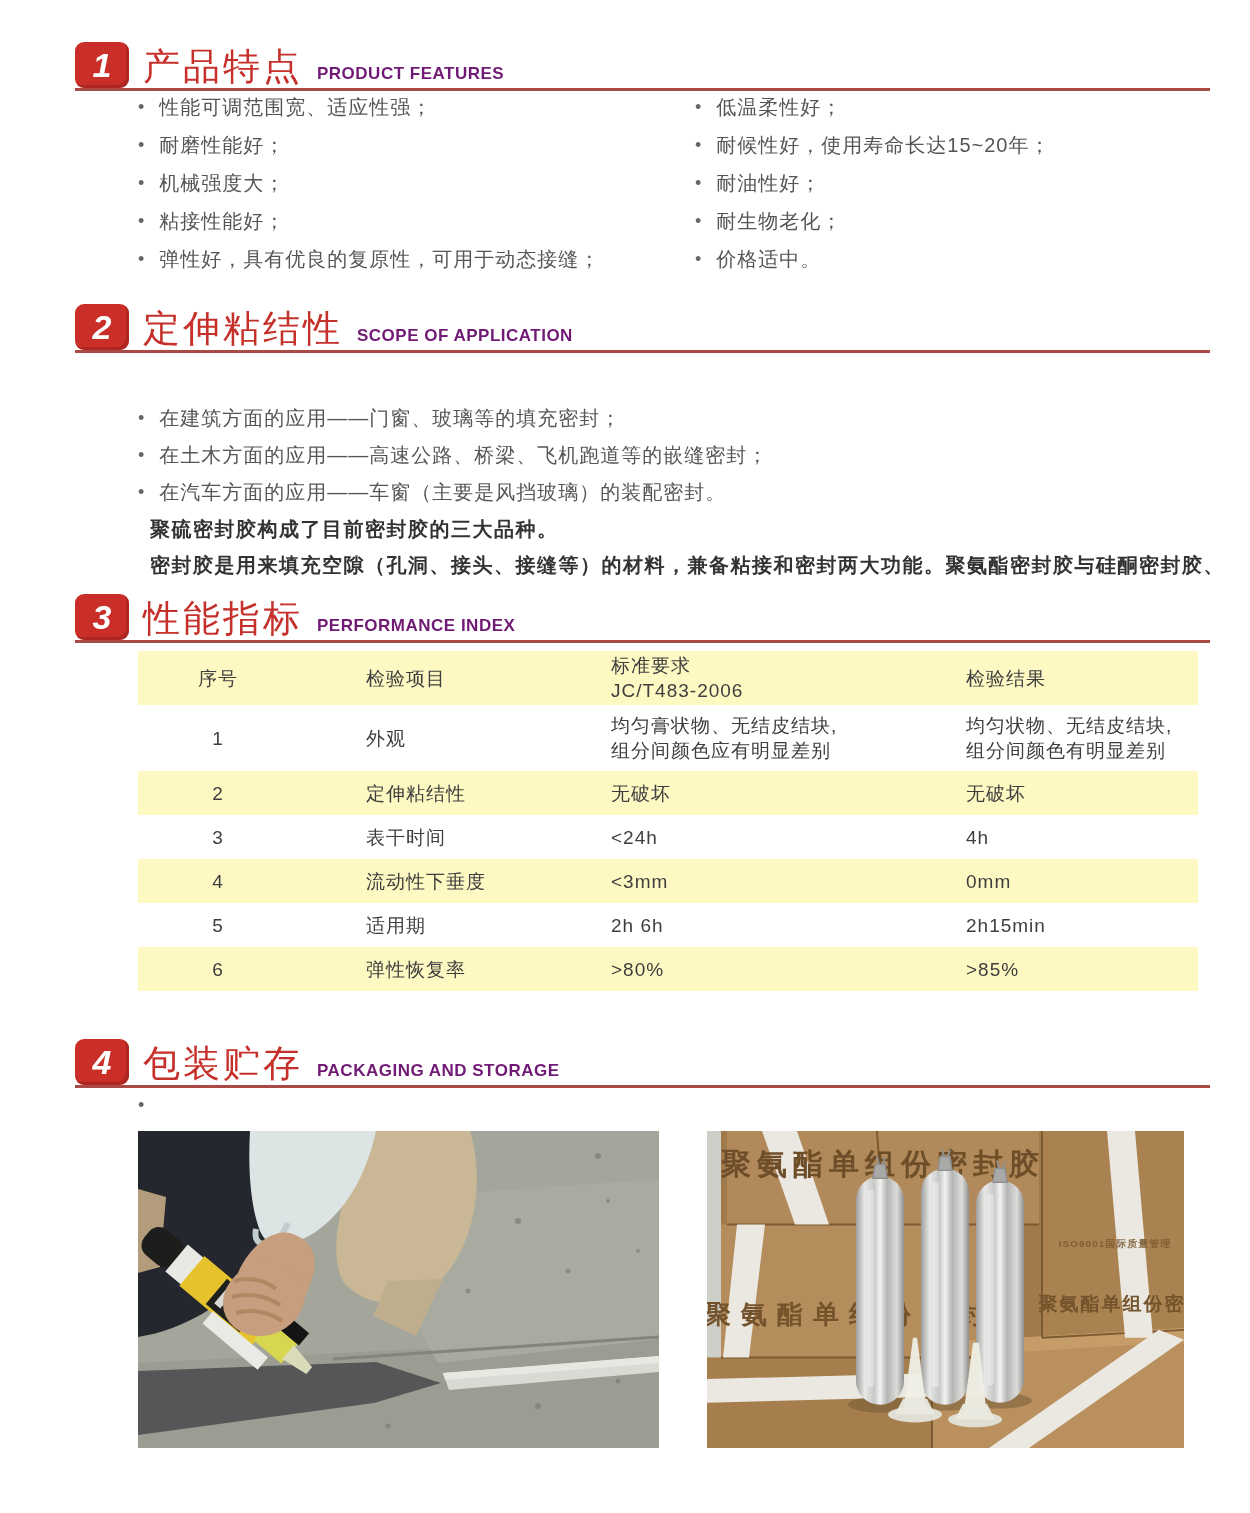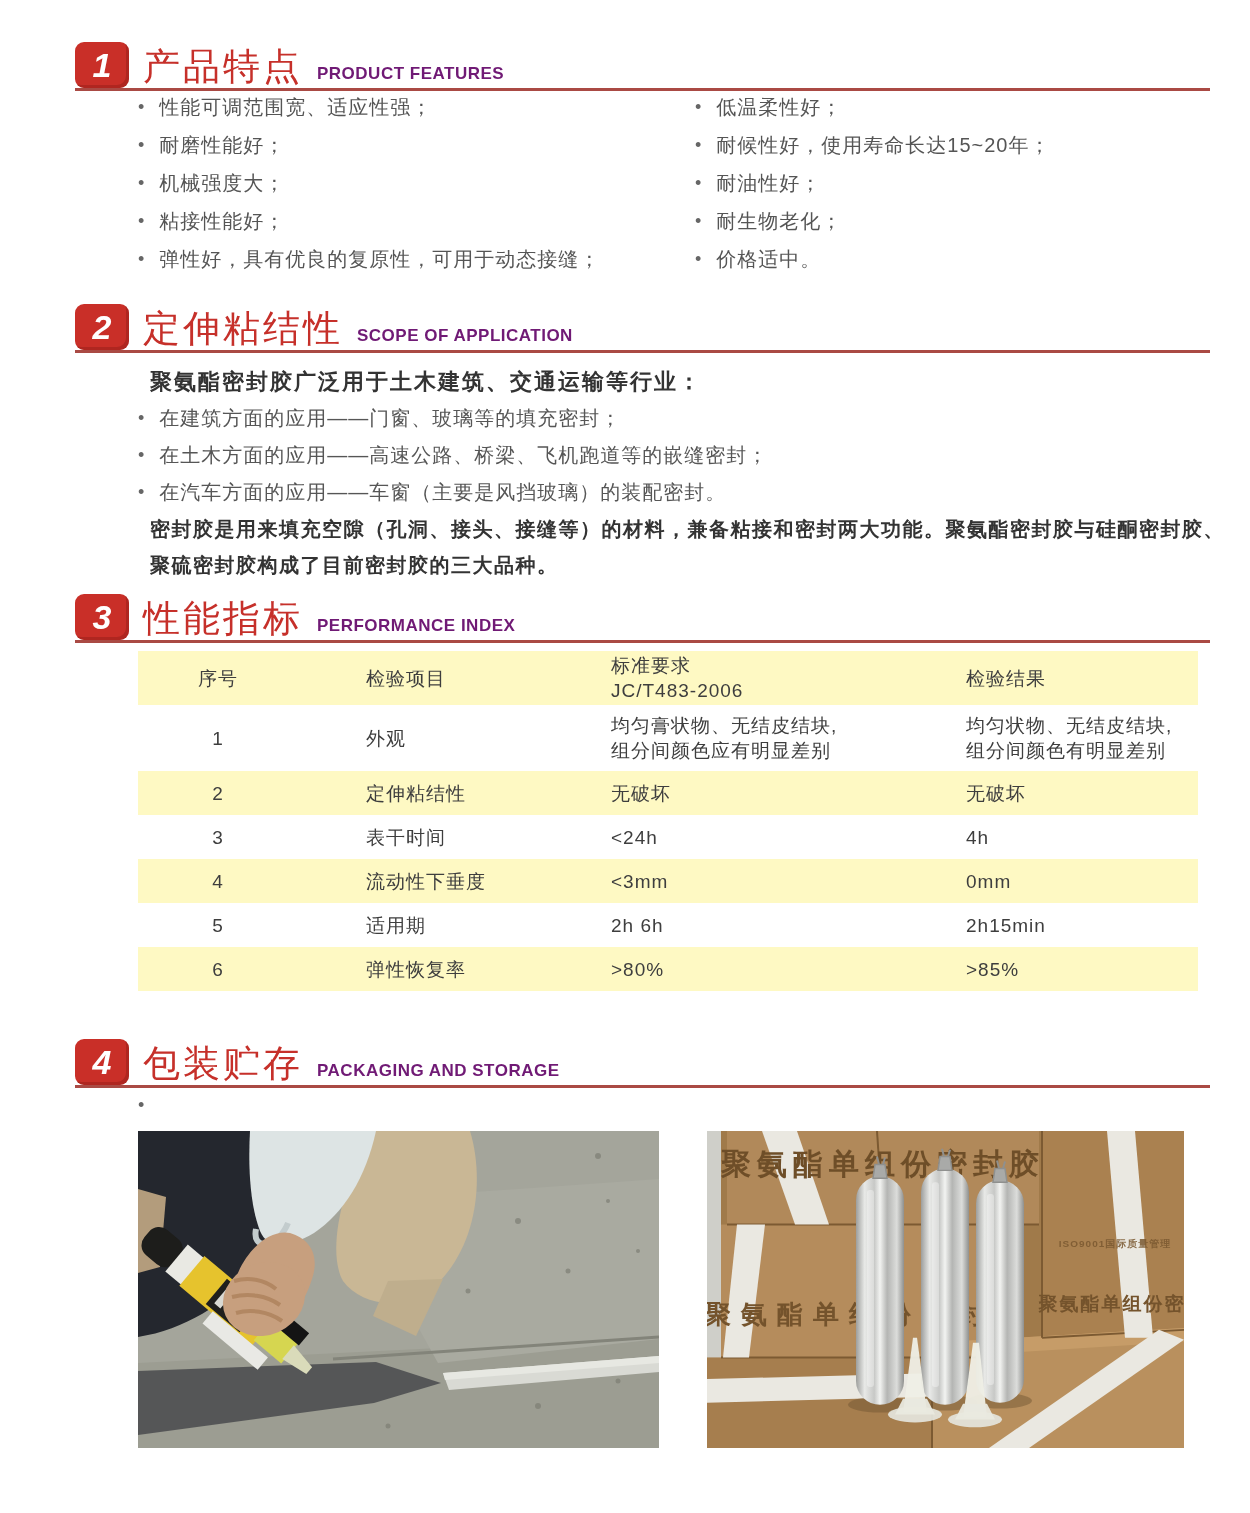--- a/index.html
+++ b/index.html
@@ -108,40 +108,39 @@
         <span>价格适中。</span>
       </li>
   </ul>
 
   <div class="sec-head" style="top:302px">
     <div class="badge">2</div>
     <div class="zh">定伸粘结性</div>
     <div class="en">SCOPE OF APPLICATION</div>
   </div>
 
-  <div class="intro">聚氨酯密封胶广泛用于土木建筑、交通运输等行业：</div>
 
   <ul class="blist scope-list">
     <li>
         <span class="dot">•</span>
         <span>在建筑方面的应用——门窗、玻璃等的填充密封；</span>
       </li>
     <li>
         <span class="dot">•</span>
         <span>在土木方面的应用——高速公路、桥梁、飞机跑道等的嵌缝密封；</span>
       </li>
     <li>
         <span class="dot">•</span>
         <span>在汽车方面的应用——车窗（主要是风挡玻璃）的装配密封。</span>
       </li>
   </ul>
 
   <div class="note">
+    <div>聚硫密封胶构成了目前密封胶的三大品种。</div>
     <div>密封胶是用来填充空隙（孔洞、接头、接缝等）的材料，兼备粘接和密封两大功能。聚氨酯密封胶与硅酮密封胶、</div>
-    <div>聚硫密封胶构成了目前密封胶的三大品种。</div>
   </div>
 
   <div class="sec-head" style="top:592px">
     <div class="badge">3</div>
     <div class="zh">性能指标</div>
     <div class="en">PERFORMANCE INDEX</div>
   </div>
 
   <table class="perf">
     <colgroup>

